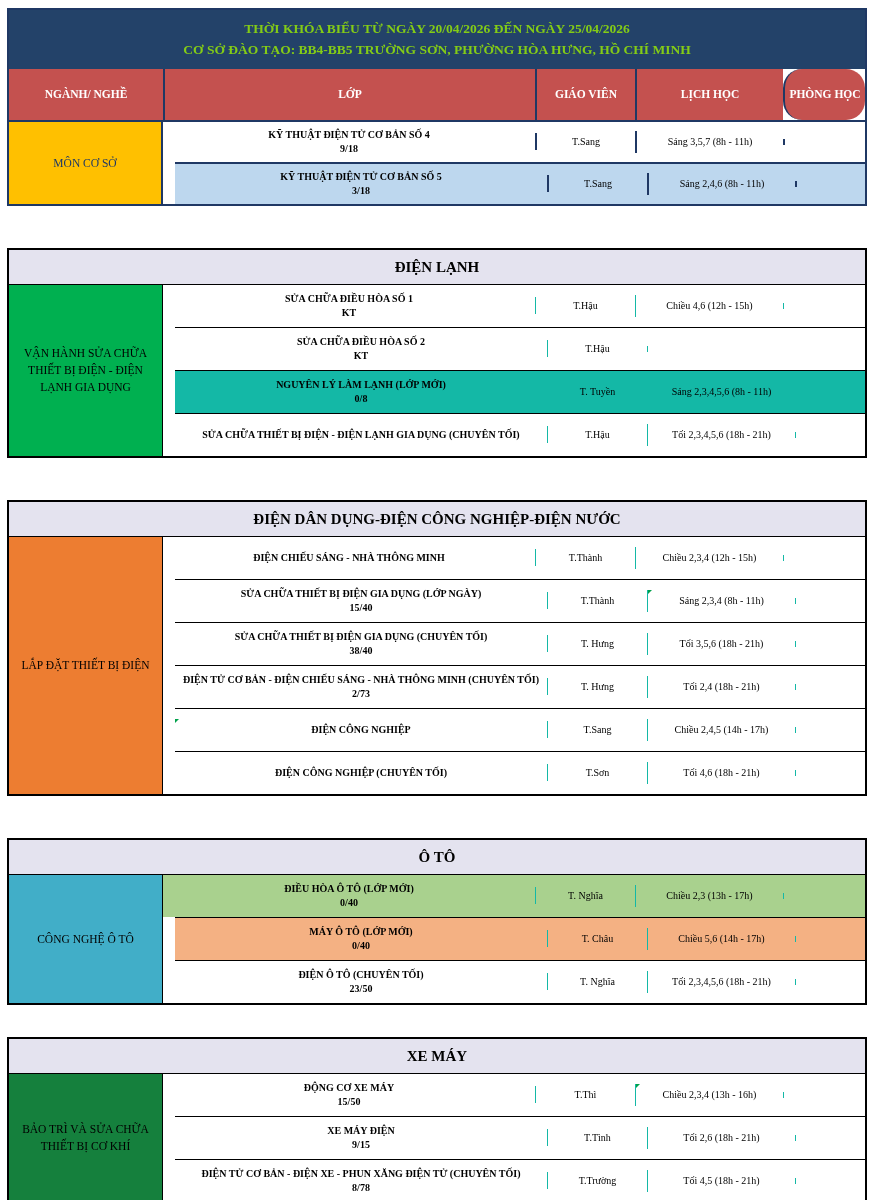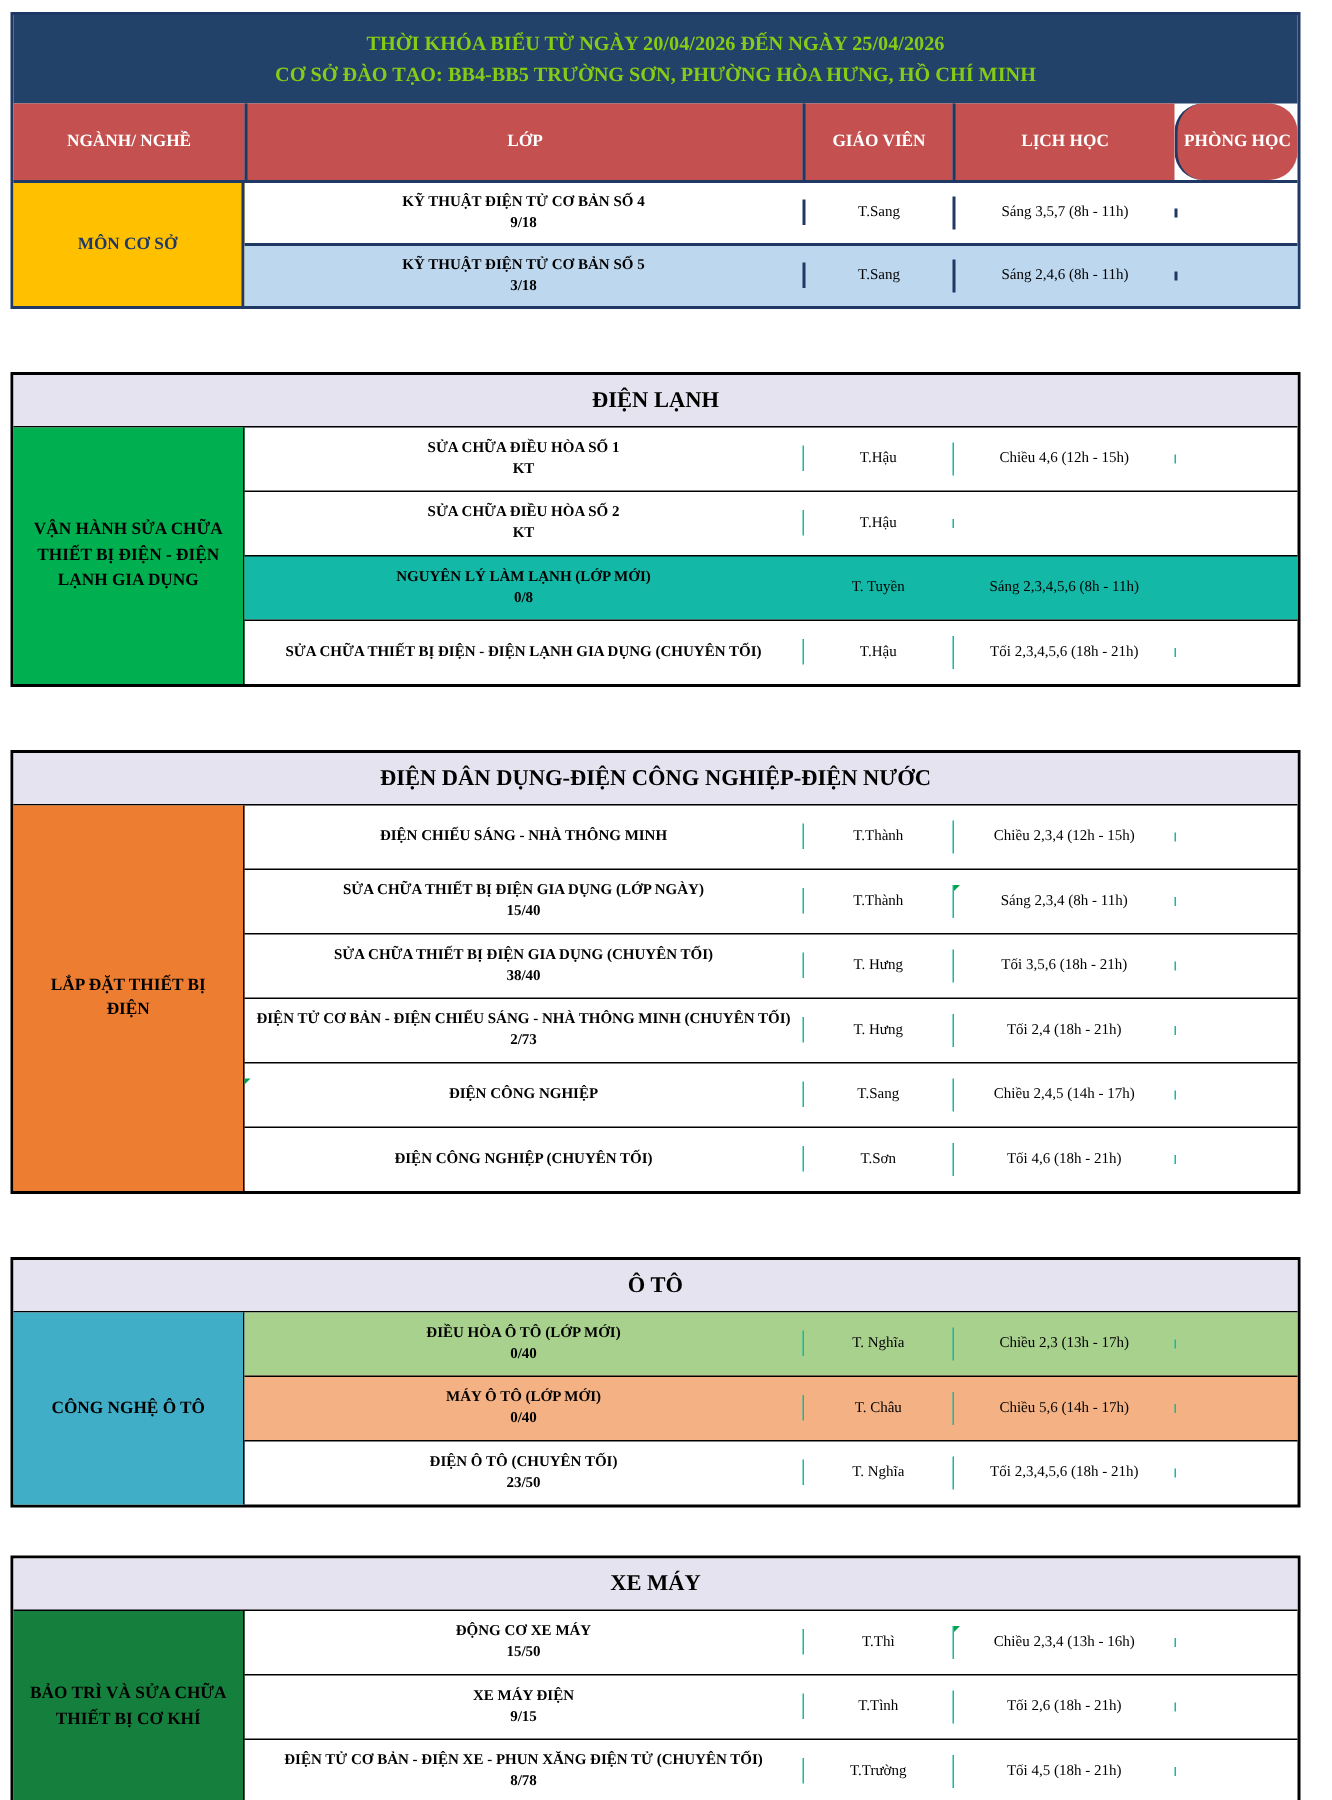--- a/index.html
+++ b/index.html
@@ -23,24 +23,24 @@
   .t1 .cat { border-right:2px solid #1F3864; }
   .t1 .cell + .cell { border-left:2px solid #1F3864; }
   .t1 .row { min-height:40px; }
 
   
   .banner { background:#E4E3EF; text-align:center; font-weight:bold; font-size:15px;
             padding:9px 0 8px 0; border-bottom:1px solid #000; }
   .body { display:flex; align-items:stretch; }
   .cat { width:154px; flex:0 0 154px; box-sizing:border-box; border-right:1px solid #000;
          display:flex; align-items:center; justify-content:center; text-align:center;
-         font-weight:bold; font-size:11.5px; line-height:1.45; padding:4px 10px; }
+         font-weight:normal; font-size:11.5px; line-height:1.45; padding:4px 10px; }
   .rows { flex:1 1 auto; display:flex; flex-direction:column; min-width:0; }
   .row { display:flex; align-items:center; min-height:42px; flex:1; }
-  .row + .row { border-top:1px solid #000; }
+  .row + .row { border-top:1px solid #000;margin-left:12px; }
   .cell { box-sizing:border-box; display:flex; flex-direction:column; justify-content:center;
           align-items:center; text-align:center; padding:3px 6px; position:relative; }
   .cell + .cell { border-left:1px solid #14b8a6; }
   .class-cell { width:372px; flex:0 0 372px; }
   .teacher-cell { width:100px; flex:0 0 100px; }
   .schedule-cell { width:148px; flex:0 0 148px; }
   .room-cell { flex:1 1 auto; }
   .cls-name { font-weight:bold; font-size:10px; line-height:1.5; }
   .cls-sub { font-weight:bold; font-size:10px; line-height:1.4; }
   .teacher-name { font-size:10px; }

